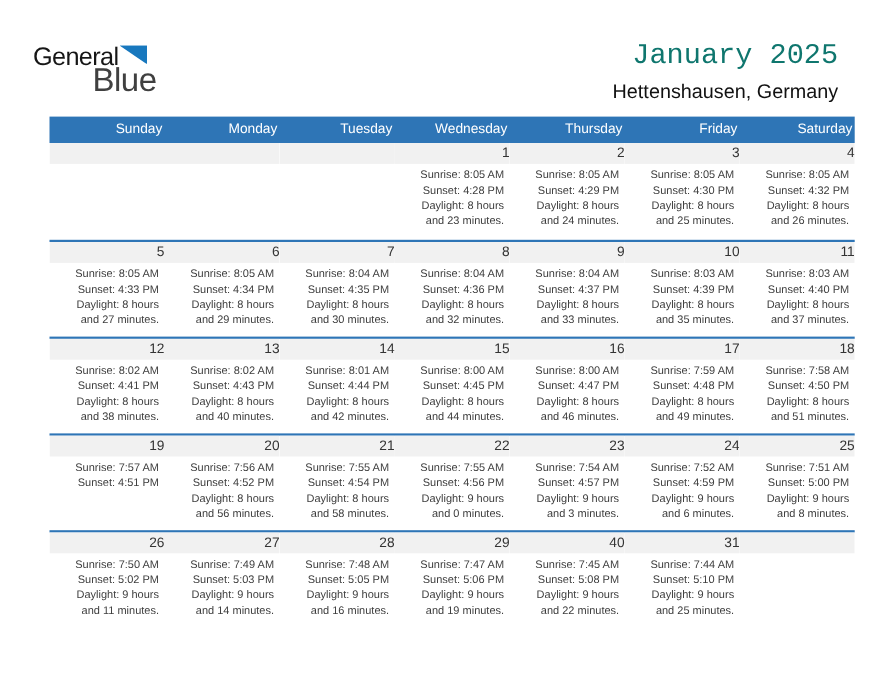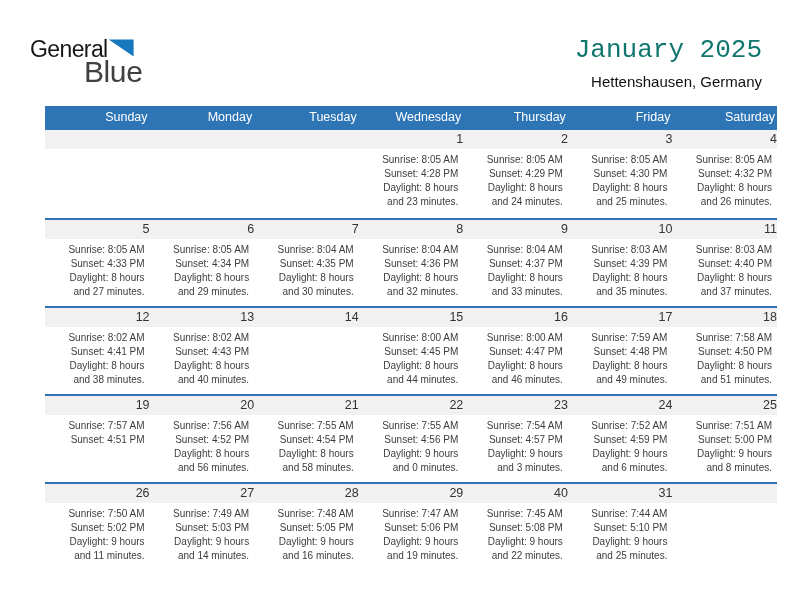--- a/index.html
+++ b/index.html
@@ -10,21 +10,21 @@
   
   .header-area { position:absolute; top:36px; left:30px; right:30px; display:flex; justify-content:space-between; align-items:center; }
   .logo { line-height:1; }
   .logo-line1 { display:flex; align-items:flex-start; }
   .logo-general { font-size:23px; color:#161616; letter-spacing:-0.6px; line-height:1; }
   .logo-triangle { display:inline-block; width:25px; height:17px; background:#1878BE; clip-path:polygon(0 0,100% 0,100% 100%); margin-left:1px; margin-top:1px; }
   .logo-blue { font-size:30px; color:#404040; letter-spacing:-0.4px; margin-left:54px; margin-top:-4px; line-height:1; }
 
   .title-block { text-align:right; }
   .page-title { font-size:26px; color:#0f766e; line-height:1.15;font-family:Liberation Mono, monospace; }
-  .page-subtitle { font-size:15px; color:#111111; margin-top:7px; }
+  .page-subtitle { font-size:18px; color:#111111; margin-top:7px; }
 
   
   .calendar { position:absolute; top:106px; left:45px; width:732px;text-align:right; }
   .day-headers { display:grid; grid-template-columns:repeat(7,1fr); background:#2E75B6; }
   .day-header { color:#ffffff; font-size:12.5px; padding:4px 2px 6px 8px; }
 
   .week-row { display:grid; grid-template-columns:repeat(7,1fr); min-height:88px; background:#ffffff; }
   .week-row.sep { border-top:2px solid #2E75B6; }
   .day-cell { overflow:hidden; }
   .day-number { background:#F1F1F1; height:19px; line-height:19px; padding-left:8px; font-size:12.5px; color:#333333; }
@@ -176,20 +176,25 @@
           <div class="day-cell">
             <div class="day-number">13</div>
             <div class="day-info">
               <div class="day-line">Sunrise: 8:02 AM</div>
               <div class="day-line">Sunset: 4:43 PM</div>
               <div class="day-line">Daylight: 8 hours and 40 minutes.</div>
             </div>
           </div>
           <div class="day-cell">
             <div class="day-number">14</div>
+            <div class="day-info">
+              <div class="day-line">Sunrise: 8:01 AM</div>
+              <div class="day-line">Sunset: 4:44 PM</div>
+              <div class="day-line">Daylight: 8 hours and 42 minutes.</div>
+            </div>
           </div>
           <div class="day-cell">
             <div class="day-number">15</div>
             <div class="day-info">
               <div class="day-line">Sunrise: 8:00 AM</div>
               <div class="day-line">Sunset: 4:45 PM</div>
               <div class="day-line">Daylight: 8 hours and 44 minutes.</div>
             </div>
           </div>
           <div class="day-cell">

